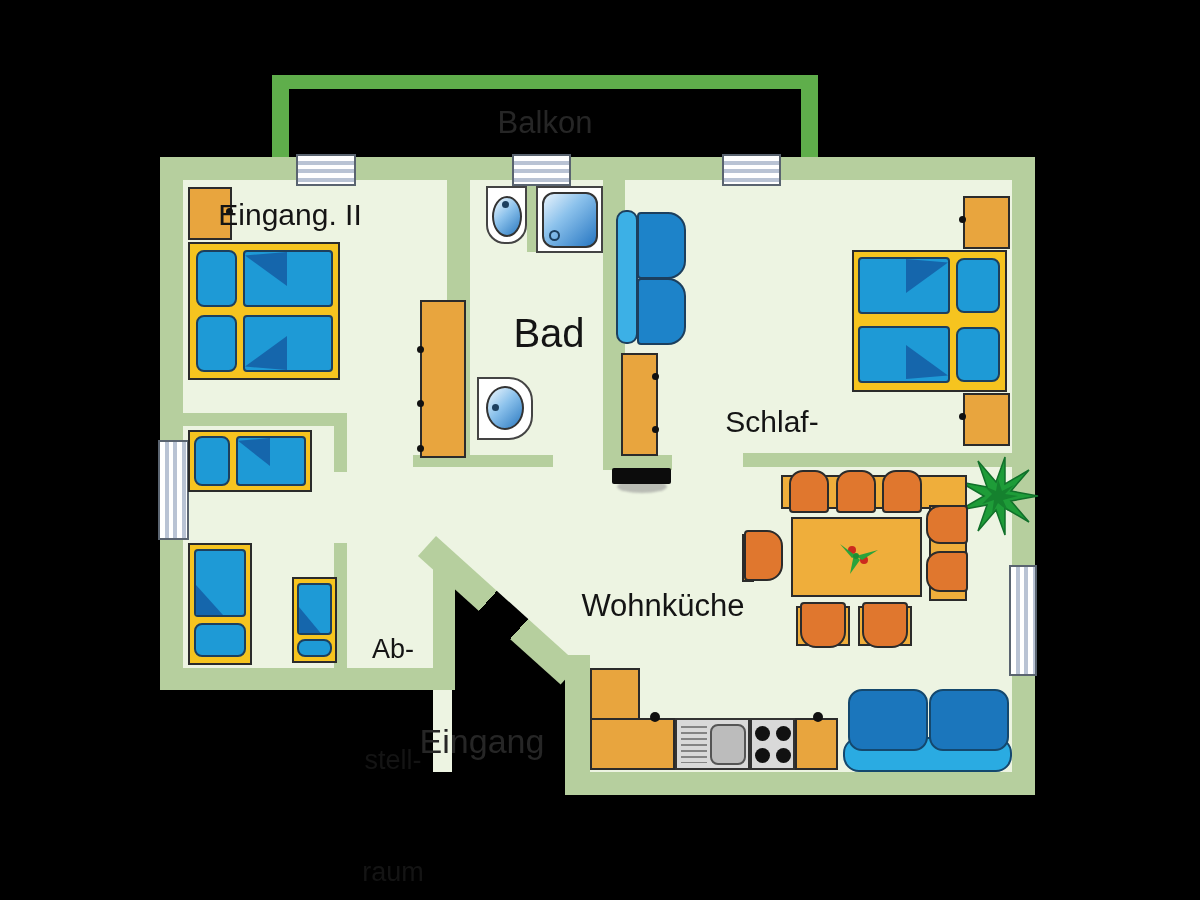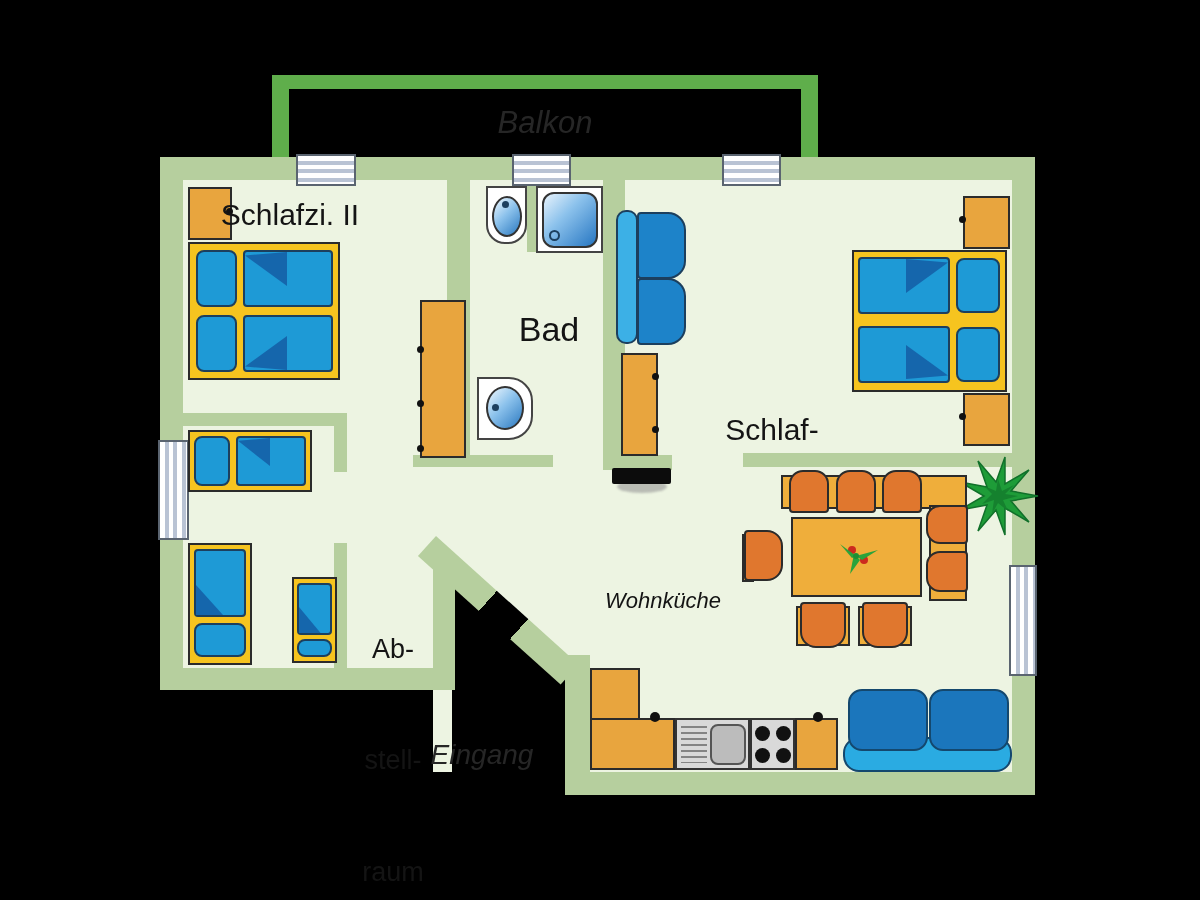--- a/index.html
+++ b/index.html
@@ -18,21 +18,21 @@
   .win-h{background:linear-gradient(to bottom,#fff 0 5px,#b9c3d4 5px 9px,#fff 9px 13px,#b9c3d4 13px 17px,#fff 17px 22px,#b9c3d4 22px 26px,#fff 26px 100%);border:2px solid #5a6470;}
   .win-v{background:linear-gradient(to right,#fff 0 5px,#b9c3d4 5px 9px,#fff 9px 13px,#b9c3d4 13px 17px,#fff 17px 22px,#b9c3d4 22px 26px,#fff 26px 100%);border:2px solid #5a6470;}
   .bedframe{background:var(--frame);border:2px solid #2b2b2b;}
   .matt{background:var(--matt);border:2px solid #1c3f5e;border-radius:8px;}
   .fold{background:var(--fold);}
   .ward{background:var(--ward);border:2px solid #2b2b2b;}
   .wood{background:var(--wood);border:2px solid #2b2b2b;}
   .chair{background:var(--chair);border:2px solid #2b2b2b;}
   .dot{background:#111;border-radius:50%;}
   .lbl{position:absolute;color:var(--ink);text-align:center;line-height:1.15;white-space:pre;}
-  .outlbl{position:absolute;color:var(--dimink);text-align:center;font-style:italic;}
+  .outlbl{position:absolute;color:var(--dimink);text-align:center;}
   .fix{background:#fff;border:2px solid #444;}
   .blue-oval{border:2px solid #333;border-radius:50%;
     background:linear-gradient(135deg,#e6f3fc 5%,#8cc2ec 45%,#2b79c0 100%);}
 </style>
 </head>
 <body>
 
 <div id="stage">
 
   <div class="abs" style="left:272px;top:75px;width:546px;height:14px;background:var(--rail);"></div>
@@ -166,26 +166,26 @@
   <div class="abs dot" style="left:776px;top:726px;width:15px;height:15px;"></div>
   <div class="abs dot" style="left:755px;top:748px;width:15px;height:15px;"></div>
   <div class="abs dot" style="left:776px;top:748px;width:15px;height:15px;"></div>
   <div class="abs ward" style="left:795px;top:718px;width:43px;height:52px;"></div>
   <div class="abs dot" style="left:813px;top:712px;width:10px;height:10px;"></div>
 
   <div class="abs" style="left:843px;top:737px;width:169px;height:35px;background:var(--sofas);border:2px solid #14486e;border-radius:16px;"></div>
   <div class="abs" style="left:848px;top:689px;width:80px;height:62px;background:var(--sofab);border:2px solid #14486e;border-radius:14px;"></div>
   <div class="abs" style="left:929px;top:689px;width:80px;height:62px;background:var(--sofab);border:2px solid #14486e;border-radius:14px;"></div>
 
-  <div class="lbl" style="left:180px;top:198px;width:220px;font-size:30px;">Schlafzi. II</div>
-  <div class="lbl" style="left:509px;top:310px;width:80px;font-size:34px;">Bad</div>
-  <div class="lbl" style="left:692px;top:344px;width:160px;font-size:30px;line-height:1.15;">
+  <div class="lbl" style="left:180px;top:198px;width:220px;font-size:30px;">Eingang. II</div>
+  <div class="lbl" style="left:509px;top:310px;width:80px;font-size:40px;">Bad</div>
+  <div class="lbl" style="left:692px;top:336px;width:160px;font-size:30px;line-height:1.15;">
     <div>Schlaf-</div>
   </div>
   <div class="lbl" style="left:343px;top:556px;width:100px;font-size:27px;line-height:1.38;">
     <div>Ab-</div>
     <div>stell-</div>
     <div>raum</div>
   </div>
-  <div class="lbl" style="left:563px;top:588px;width:200px;font-size:22px;font-style:italic;">Wohnküche</div>
-  <div class="outlbl" style="left:382px;top:739px;width:200px;font-size:28px;">Eingang</div>
+  <div class="lbl" style="left:563px;top:588px;width:200px;font-size:31px;">Wohnküche</div>
+  <div class="outlbl" style="left:382px;top:722px;width:200px;font-size:34px;">Eingang</div>
 
 </div>
 
 </body></html>

